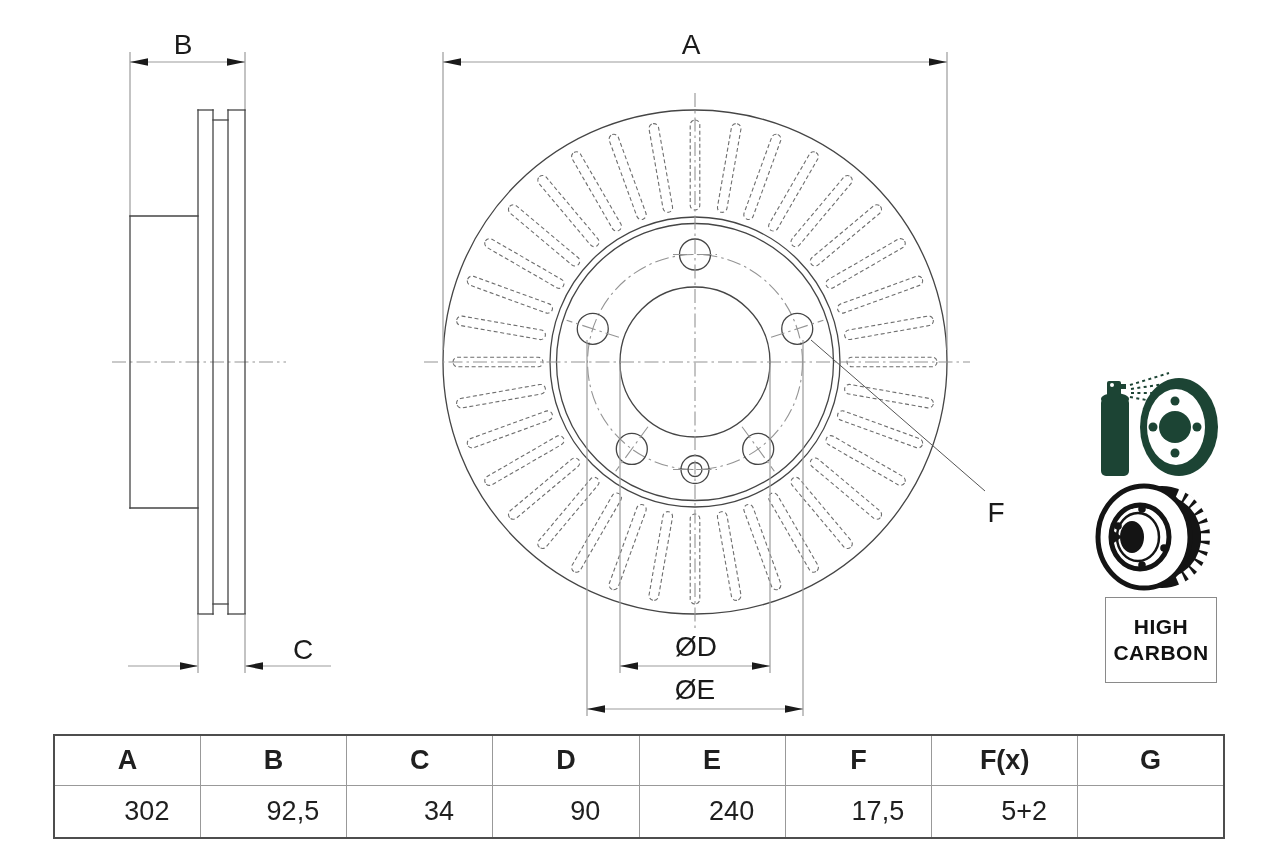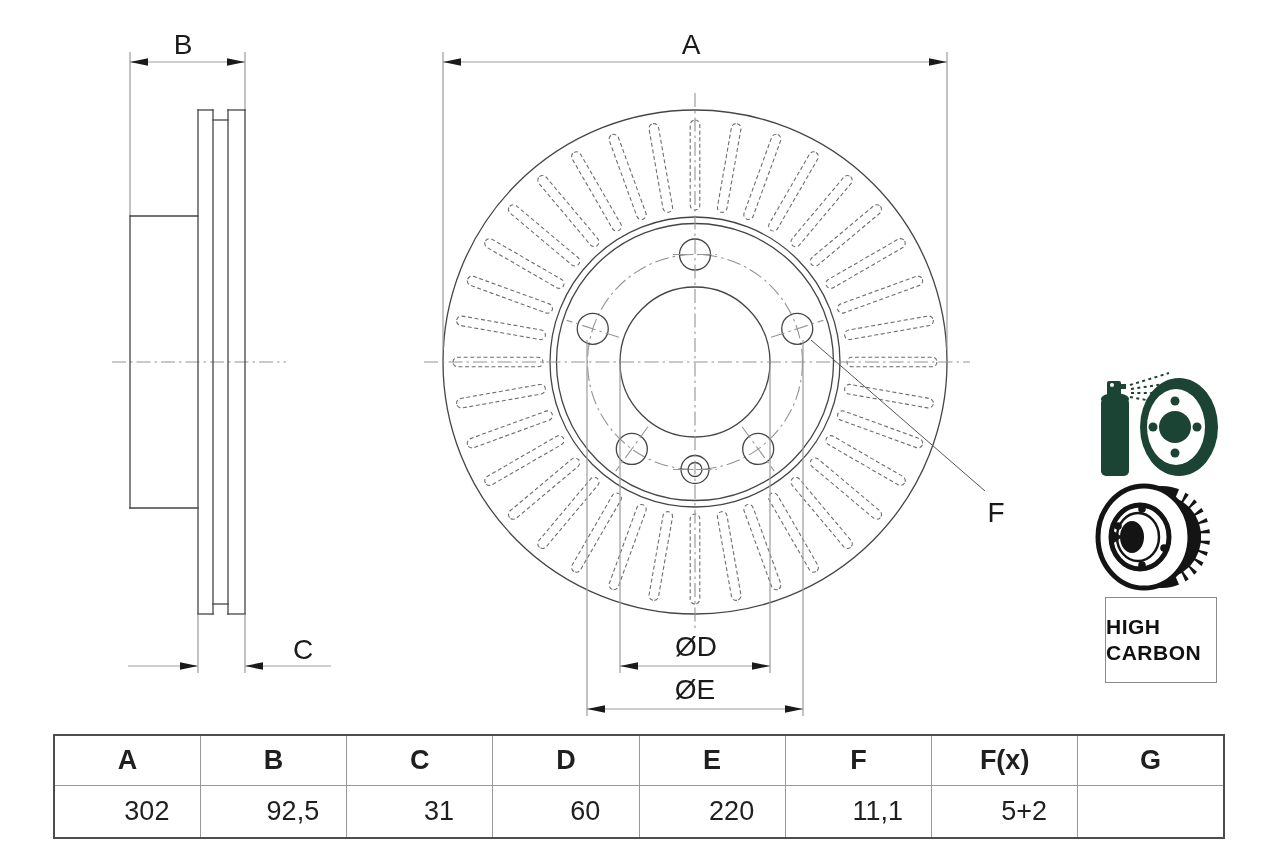--- a/index.html
+++ b/index.html
@@ -8,21 +8,21 @@
   svg{position:absolute;left:0;top:0;}
   
   .ol{stroke:#454545;stroke-width:1.3;fill:none;stroke-linecap:square;}
   .dim{stroke:#9b9b9b;stroke-width:1.2;fill:none;}
   .cl{stroke:#949494;stroke-width:1.1;fill:none;stroke-dasharray:14 4 2.5 4;}
   .hd{stroke:#6e6e6e;stroke-width:1.1;fill:none;stroke-dasharray:4 2.6;}
   .arw{fill:#1a1a1a;stroke:none;}
   text.dimlbl{font-family:"Liberation Sans",sans-serif;font-size:28px;fill:#1a1a1a;text-anchor:middle;}
   
   .badge{position:absolute;left:1105px;top:597px;width:110px;height:84px;border:1.5px solid #8a8a8a;
-         background:#fff;display:flex;flex-direction:column;align-items:flex-start;justify-content:center;
+         background:#fff;display:flex;flex-direction:column;align-items:center;justify-content:center;
          font-weight:bold;font-size:21px;line-height:26px;color:#111;letter-spacing:.5px;}
   
   .dimtable{position:absolute;left:53px;top:734px;width:1172px;height:96px;border-collapse:collapse;
             table-layout:fixed;background:#fff;}
   .dimtable th,.dimtable td{border:1px solid #999;text-align:center;vertical-align:middle;
             color:#1f1f1f;font-family:"Liberation Sans",sans-serif;}
   .dimtable th{font-size:27px;font-weight:bold;height:47px;}
   .dimtable td{font-size:27px;font-weight:normal;height:49px;padding-left:40px;}
   .dimtable{border:2px solid #4d4d4d;}
 </style>
@@ -232,22 +232,22 @@
       <th>C</th>
       <th>D</th>
       <th>E</th>
       <th>F</th>
       <th>F(x)</th>
       <th>G</th>
     </tr>
     <tr>
       <td>302</td>
       <td>92,5</td>
-      <td>31</td>
-      <td>60</td>
-      <td>220</td>
-      <td>11,1</td>
+      <td>34</td>
+      <td>90</td>
+      <td>240</td>
+      <td>17,5</td>
       <td>5+2</td>
       <td></td>
     </tr>
   </tbody>
     </table>
 </div>
 
 </body></html>

